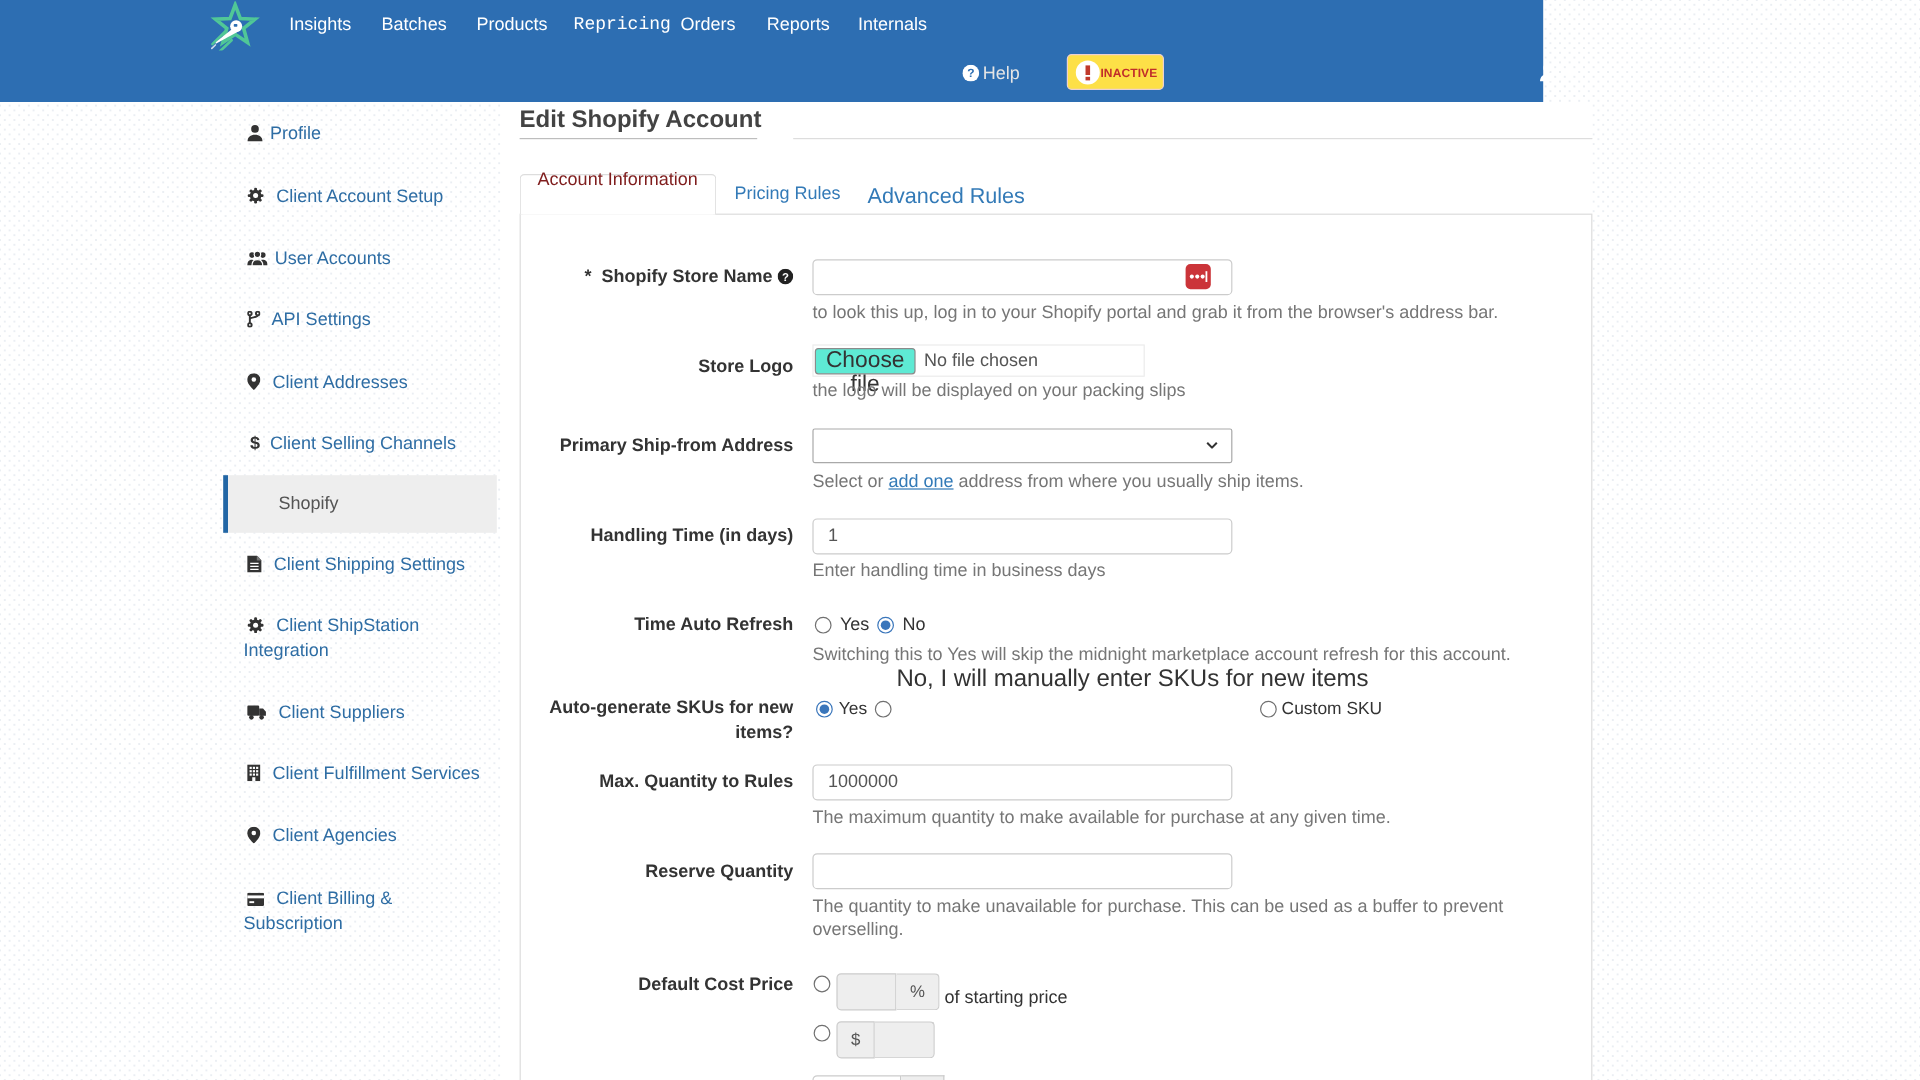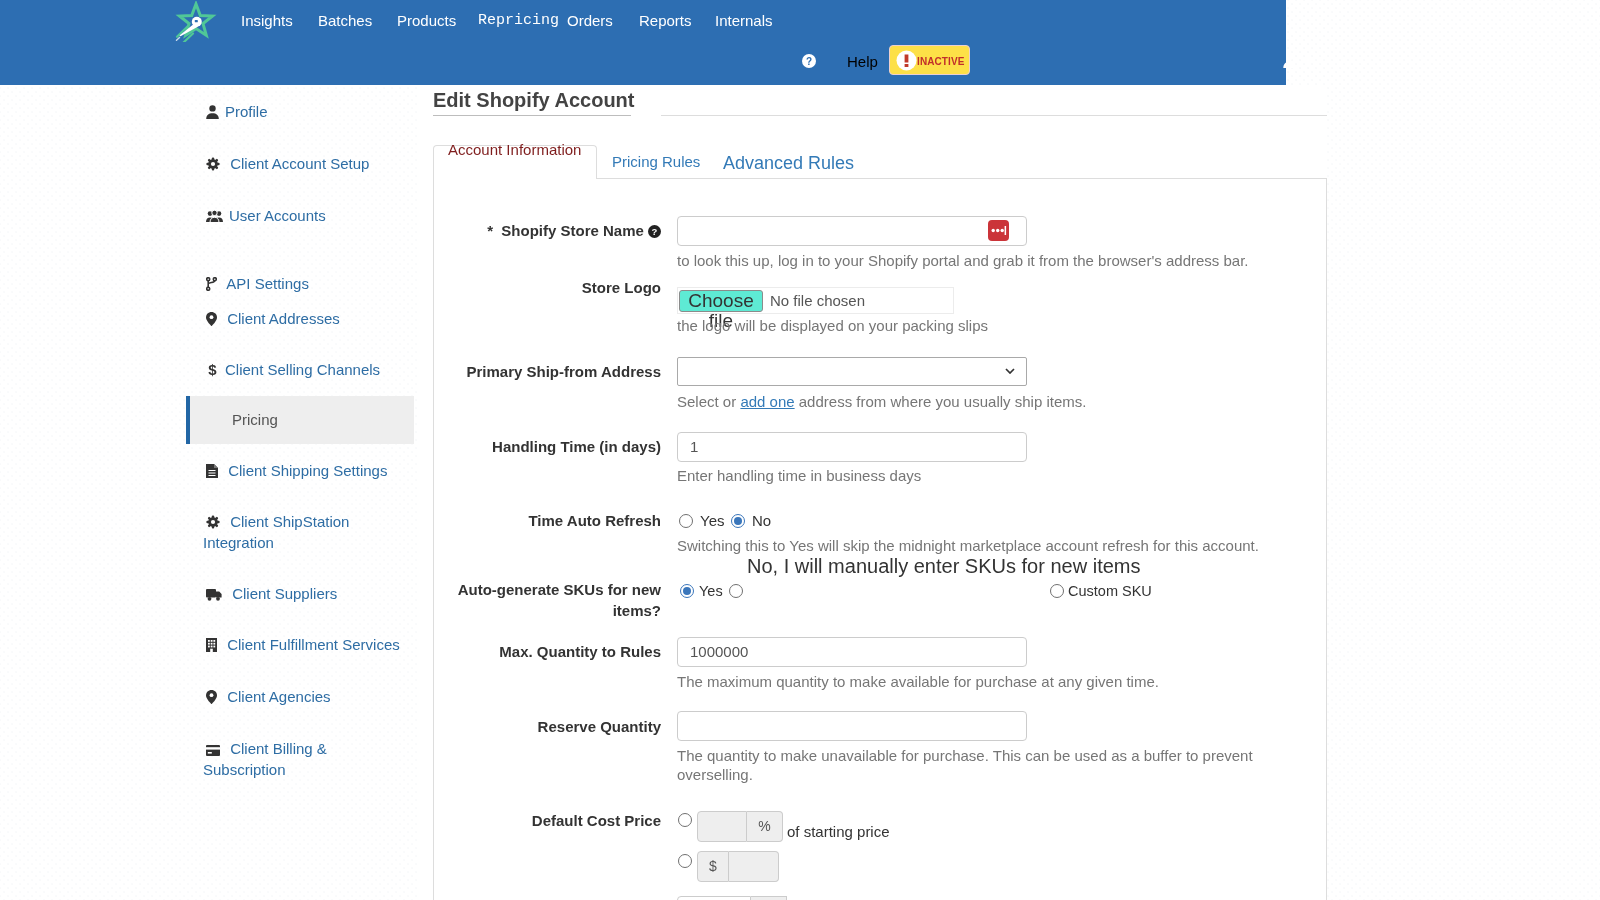--- a/index.html
+++ b/index.html
@@ -51,21 +51,21 @@
   <span class="navlink" style="left:397px;">Products</span>
   <span class="navlink" style="left:478px;font-family:Liberation Mono, monospace;">Repricing</span>
   <span class="navlink" style="left:567px;">Orders</span>
   <span class="navlink" style="left:639px;">Reports</span>
   <span class="navlink" style="left:715px;">Internals</span>
 
   <svg class="abs" style="left:802px;top:54px;" width="14" height="14" viewBox="0 0 14 14">
     <circle cx="7" cy="7" r="7" fill="#fff"></circle>
     <text x="7" y="10.5" font-size="10" font-weight="bold" fill="#2d6eb2" text-anchor="middle" font-family="Liberation Sans">?</text>
   </svg>
-  <span class="abs" style="left:819px;top:53px;color:#000000;font-size:15px;font-weight:500;margin-left:28px;">Help</span>
+  <span class="abs" style="left:819px;top:53px;color:#e5e5e5;font-size:15px;font-weight:500;">Help</span>
 
   <div class="abs" style="left:889px;top:45px;width:81px;height:30px;background:#fde047;border-radius:4px;border:1px solid #ecd0d0;">
     <svg class="abs" style="left:6px;top:4px;" width="21" height="21" viewBox="0 0 21 21">
       <circle cx="10.5" cy="10.5" r="10" fill="#fff"></circle>
       <rect x="8.6" y="4.5" width="3.8" height="8" fill="#c0392b"></rect>
       <rect x="8.6" y="14" width="3.8" height="3" fill="#c0392b"></rect>
     </svg>
     <span class="abs" style="left:27px;top:10px;font-size:10px;font-weight:bold;color:#c12e2a;letter-spacing:0.1px;">INACTIVE</span>
   </div>
 
@@ -102,39 +102,39 @@
   <svg width="17" height="13" viewBox="0 0 17 13">
       <g fill="#333">
         <circle cx="4" cy="3.6" r="2.3"></circle>
         <circle cx="13" cy="3.6" r="2.3"></circle>
         <path d="M0 12 c0-3.2 1.8-4.6 4-4.6 s4 1.4 4 4.6 z"></path>
         <path d="M9 12 c0-3.2 1.8-4.6 4-4.6 s4 1.4 4 4.6 z"></path>
         <circle cx="8.5" cy="2.9" r="2.7" stroke="#fff" stroke-width="1"></circle>
         <path d="M4 12.5 c0-3.6 2-5.2 4.5-5.2 s4.5 1.6 4.5 5.2 z" stroke="#fff" stroke-width="1"></path>
       </g>
     </svg>User Accounts</div>
-<div class="sideitem" style="top:274px;">
+<div class="sideitem" style="top:257px;">
   <svg width="11" height="14" viewBox="0 0 11 14">
       <g stroke="#333" stroke-width="1.6" fill="none">
         <circle cx="2.2" cy="2.2" r="1.5"></circle>
         <circle cx="8.8" cy="2.2" r="1.5"></circle>
         <circle cx="2.2" cy="11.8" r="1.5"></circle>
         <path d="M2.2 3.7 v6.6 M2.2 7 c0-2 6.6-1 6.6-3.3"></path>
       </g>
     </svg> API Settings</div>
 <div class="sideitem" style="top:309px;">
   <svg width="11" height="14" viewBox="0 0 11 14">
       <path d="M5.5 0 C2.4 0 0 2.4 0 5.4 c0 3.6 5.5 8.6 5.5 8.6 s5.5-5 5.5-8.6 C11 2.4 8.6 0 5.5 0 z" fill="#333"></path>
       <circle cx="5.5" cy="5.2" r="1.9" fill="#fff"></circle>
     </svg> Client Addresses</div>
 <div class="sideitem" style="top:360px;">
   <span style="display:inline-block;width:13px;margin-left:3px;margin-right:6px;font-weight:bold;color:#333;text-align:center;">$</span>Client Selling Channels</div>
 
 <div class="abs" style="left:186px;top:396px;width:228px;height:48px;background:#eee;border-left:4px solid #2266a5;"></div>
-<div class="abs" style="left:232px;top:411px;font-size:15px;color:#545454;">Pricing</div>
+<div class="abs" style="left:232px;top:411px;font-size:15px;color:#545454;">Shopify</div>
 
 <div class="sideitem" style="top:461px;">
   <svg width="12" height="14" viewBox="0 0 12 14">
       <path d="M0 0 h8 l4 4 v10 h-12 z" fill="#333"></path>
       <path d="M8 0 l4 4 h-4 z" fill="#777"></path>
       <g stroke="#fff" stroke-width="1.2">
         <path d="M2.5 6.5 h7 M2.5 9 h7 M2.5 11.5 h7"></path>
       </g>
     </svg> Client Shipping Settings</div>
 <div class="sideitem" style="top:512px;">
@@ -208,21 +208,21 @@
       <g fill="#fff">
         <circle cx="5.2" cy="10.5" r="1.7"></circle>
         <circle cx="9.7" cy="10.5" r="1.7"></circle>
         <circle cx="14.2" cy="10.5" r="1.7"></circle>
         <rect x="16.6" y="6" width="1.5" height="9"></rect>
       </g>
     </svg>
 </div>
 <div class="help" style="top:251px;">to look this up, log in to your Shopify portal and grab it from the browser's address bar.</div>
 
-<label class="ctl" style="top:277px;padding-left:12px;">Store Logo</label>
+<label class="ctl" style="top:295px;padding-left:12px;">Store Logo</label>
 <div class="abs" style="left:677px;top:287px;width:277px;height:27px;border:1px solid #ececec;background:#fff;">
   <div class="abs" style="left:1px;top:2px;width:84px;height:22px;background:#5eead4;border:1px solid #8b8b8b;border-radius:3px;text-align:center;font-size:19px;color:#333;line-height:20px;">Choose file</div>
   <span class="abs" style="left:92px;top:4px;font-size:15px;color:#555;">No file chosen</span>
 </div>
 <div class="help" style="top:316px;">the logo will be displayed on your packing slips</div>
 
 <label class="ctl" style="top:361px;">Primary Ship-from Address</label>
 <div class="abs" style="left:677px;top:357px;width:350px;height:29px;border:1px solid #a9a9a9;border-radius:2px;background:#fff;">
   <svg class="abs" style="right:11px;top:10px;" width="10" height="6" viewBox="0 0 10 6">
       <path d="M1 1 L5 5 L9 1" fill="none" stroke="#333" stroke-width="1.7"></path>

